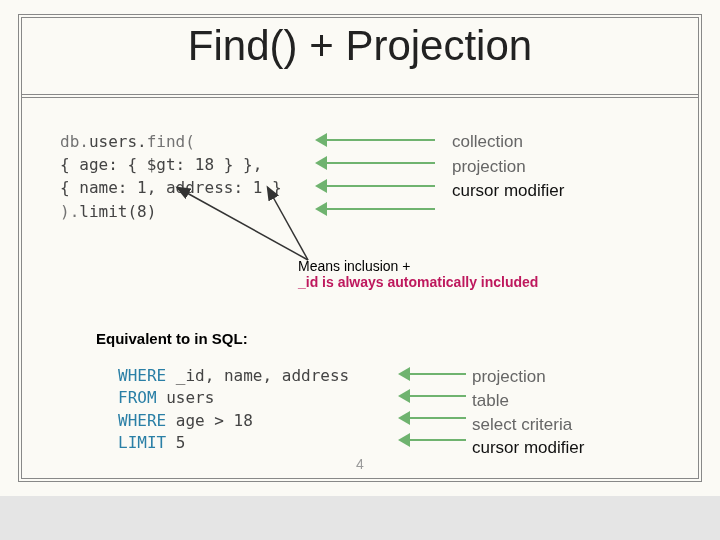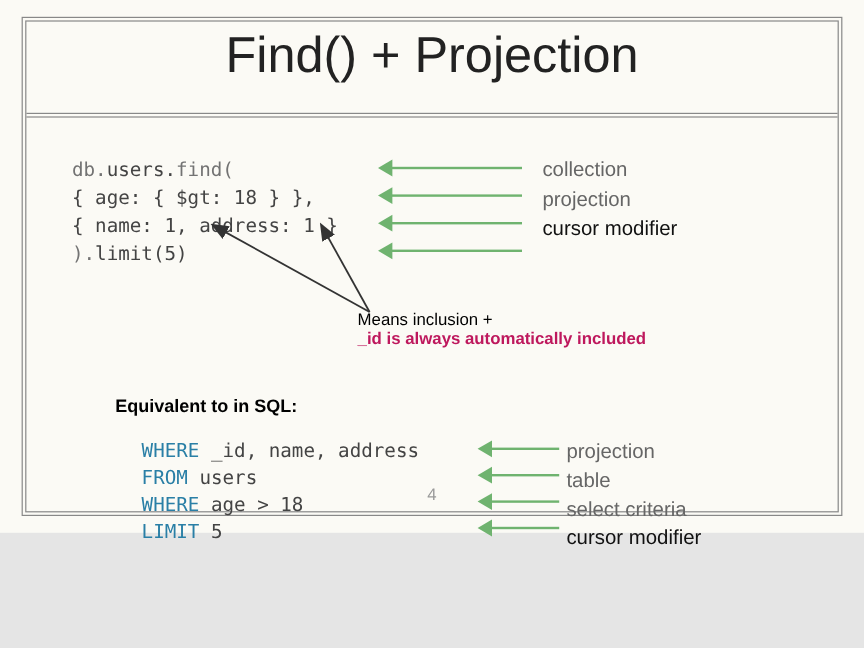--- a/index.html
+++ b/index.html
@@ -6,21 +6,21 @@
     margin: 0;
     padding: 0;
     width: 720px;
     height: 540px;
     background: #e5e5e5;
     font-family: Arial, Helvetica, sans-serif;
   }
   .slide-outer {
     box-sizing: border-box;
     width: 720px;
-    height: 444px;
+    height: 496px;
     background: #fbfaf5;
     position: relative;
   }
   .slide-border {
     position: absolute;
     left: 18px;
     top: 14px;
     right: 18px;
     bottom: 14px;
     border: 4px double #888;
@@ -171,21 +171,21 @@
 <div class="slide-outer">
   <div class="slide-border"></div>
 
   <div class="title">Find() + Projection</div>
   <div class="title-rule"></div>
 
   <div class="code-top">
     <div><span class="kw">db.</span><span>users.</span><span class="kw">find(</span></div>
     <div>    { age: { $gt: 18 } },</div>
     <div>    { name: 1, address: 1 }</div>
-    <div><span class="kw">).</span><span>limit(5)</span></div>
+    <div><span class="kw">).</span><span>limit(8)</span></div>
   </div>
 
   <div class="arrow-group-top">
     <div class="arrow-h">
         <div class="head"></div>
         <div class="shaft"></div>
       </div>
     <div class="arrow-h">
         <div class="head"></div>
         <div class="shaft"></div>

